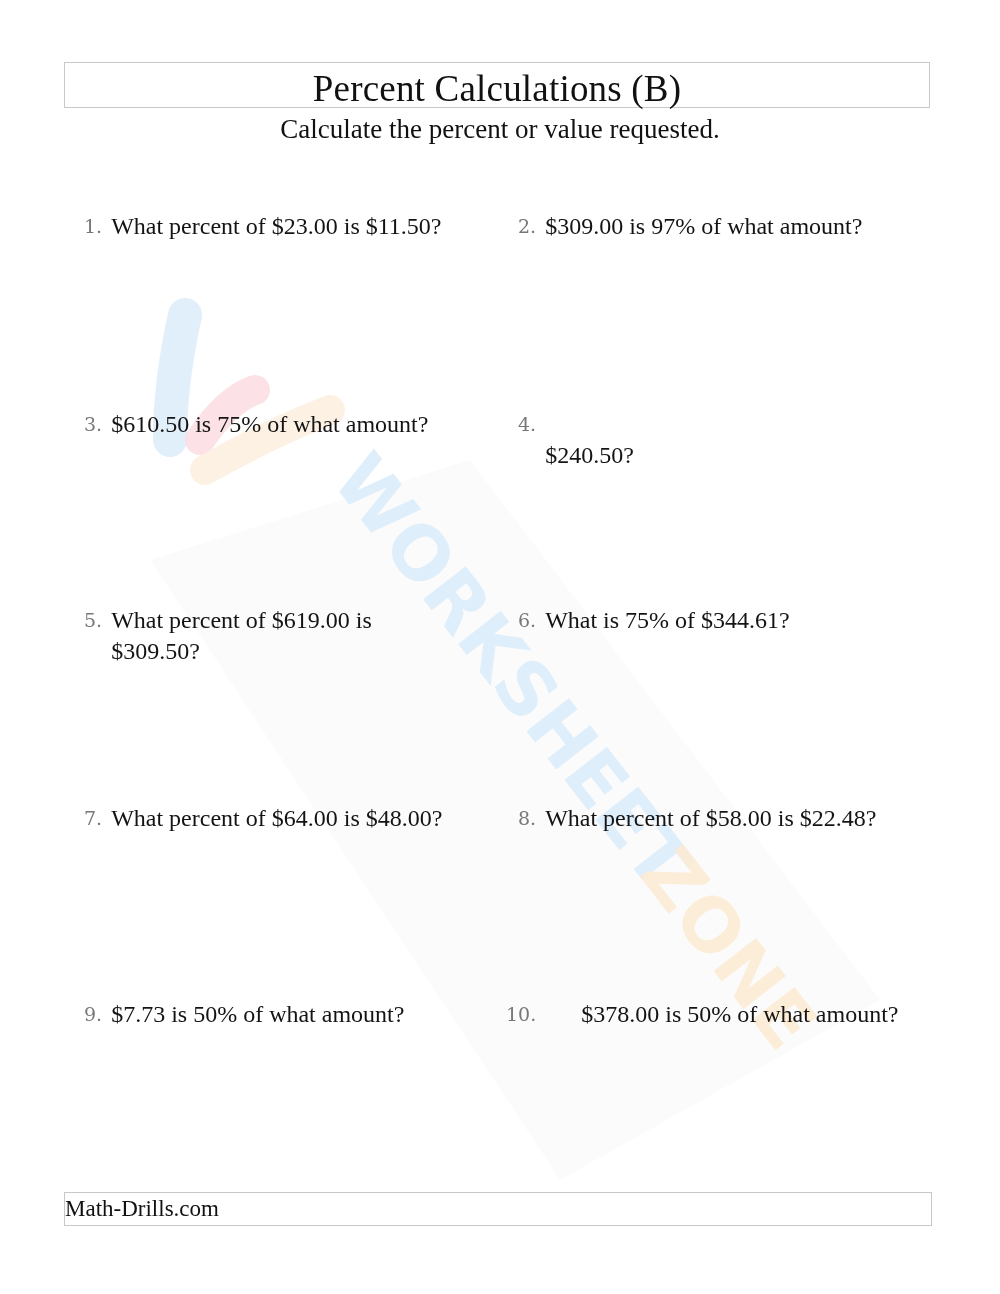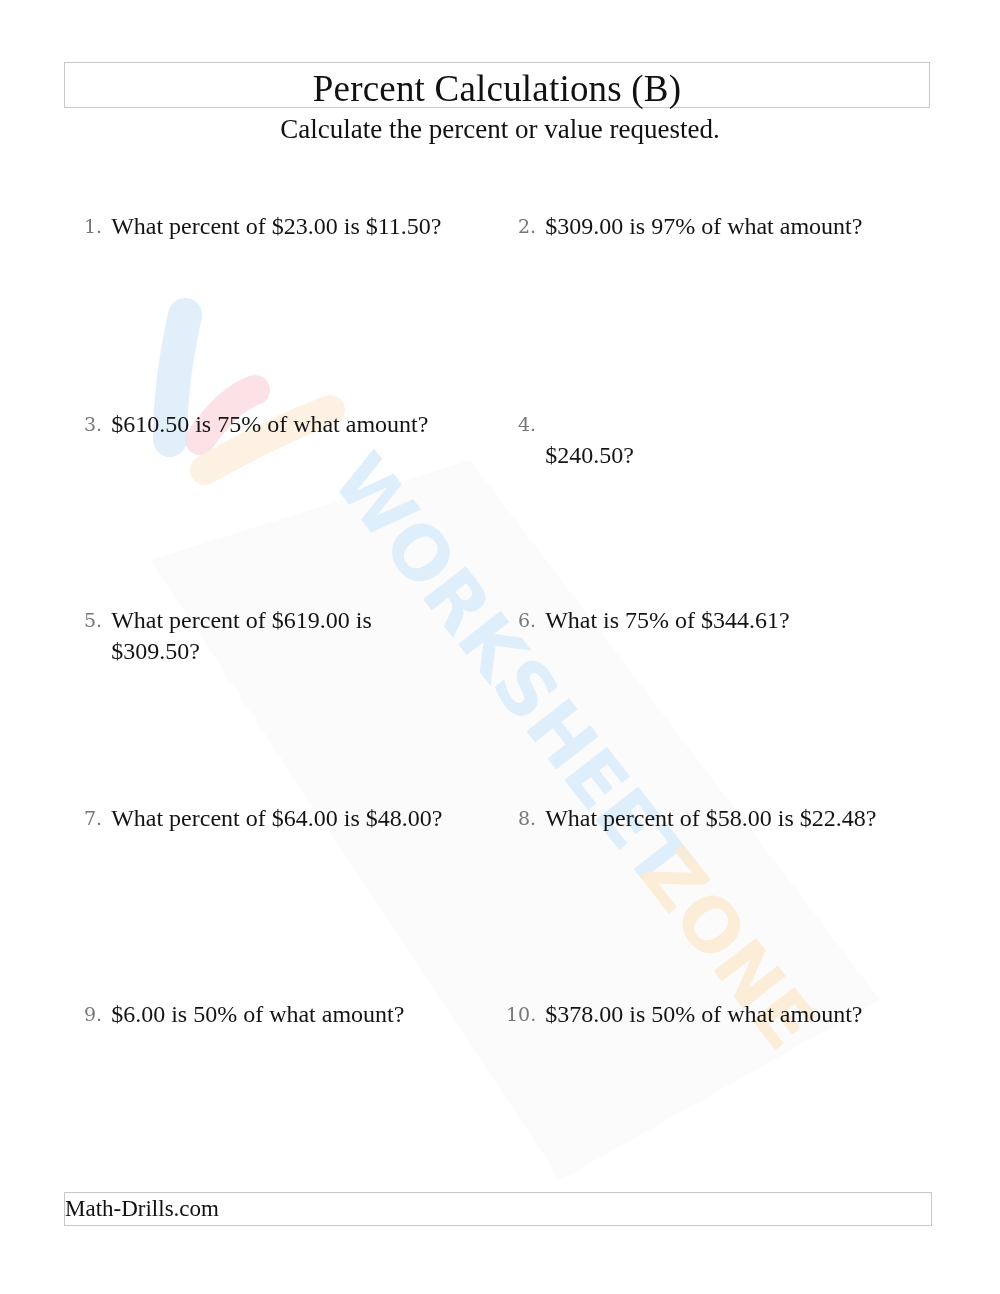--- a/index.html
+++ b/index.html
@@ -154,23 +154,23 @@
   <span class="text">What percent of $64.00 is $48.00?</span>
 </div>
 
 <div class="problem" style="left:518px; top:803px;">
   <span class="num">8.</span>
   <span class="text">What percent of $58.00 is $22.48?</span>
 </div>
 
 <div class="problem" style="left:84px; top:999px;">
   <span class="num">9.</span>
-  <span class="text">$6.00 is 50% of what amount?</span>
+  <span class="text">$7.73 is 50% of what amount?</span>
 </div>
 
-<div class="problem" style="left:506px; top:999px;">
+<div class="problem" style="left:506px; top:999px;gap:36px;">
   <span class="num">10.</span>
   <span class="text">$378.00 is 50% of what amount?</span>
 </div>
 
 <div class="footer-box">
   <span class="footer-text">Math-Drills.com</span>
 </div>
 
 </body></html>

